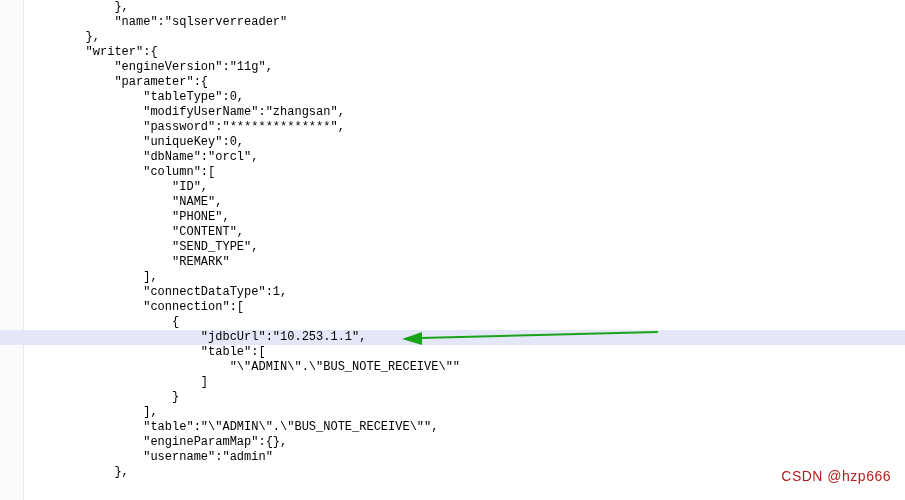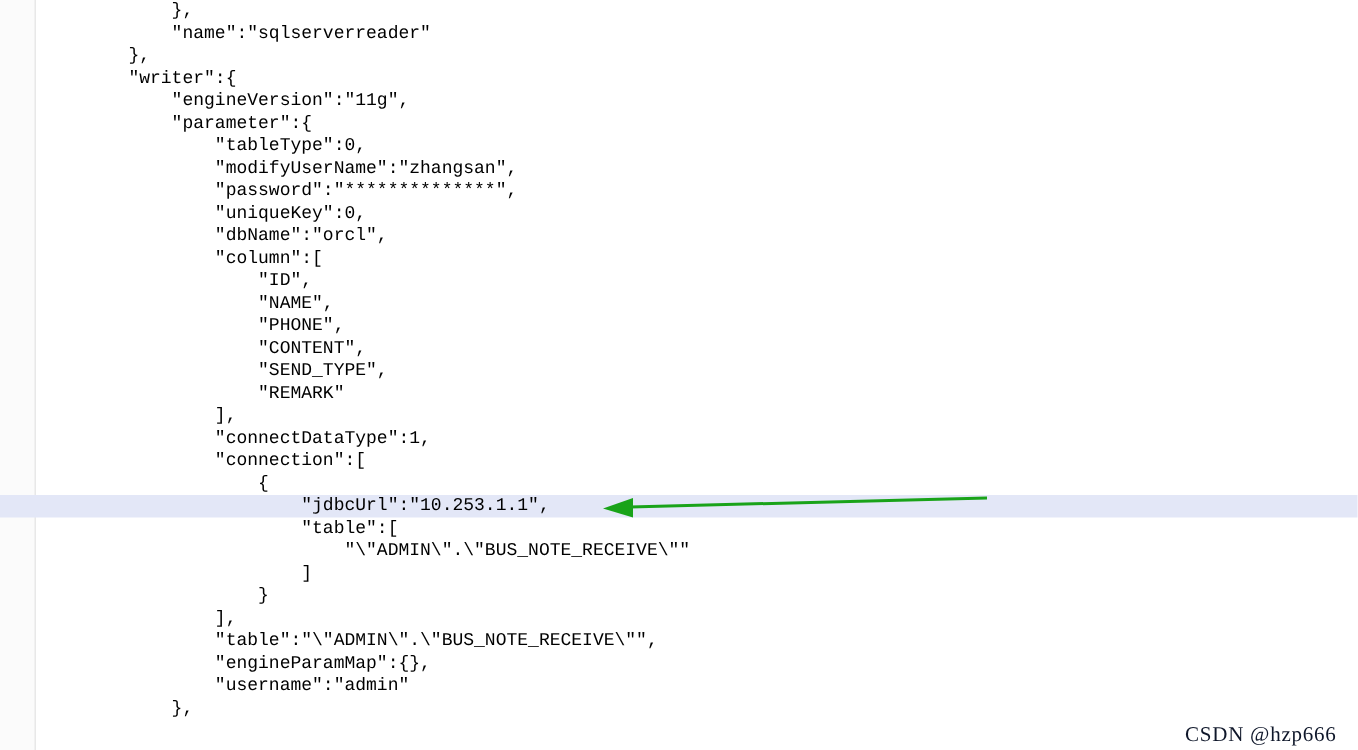--- a/index.html
+++ b/index.html
@@ -48,23 +48,23 @@
     background: #e3e7f7;
     z-index: 0;
   }
   .lines {
     position: relative;
     z-index: 1;
   }
   .watermark {
     position: absolute;
     right: 14px;
-    bottom: 2px;
-    color: #0f172a;
-    font-family: Liberation Serif, serif;
+    bottom: 16px;
+    color: #b91c1c;
+    font-family: Liberation Sans, sans-serif;
     font-size: 14px;
     letter-spacing: 0.5px;
     z-index: 3;
     user-select: none;
   }
   .arrow {
     position: absolute;
     z-index: 2;
     pointer-events: none;
   }

